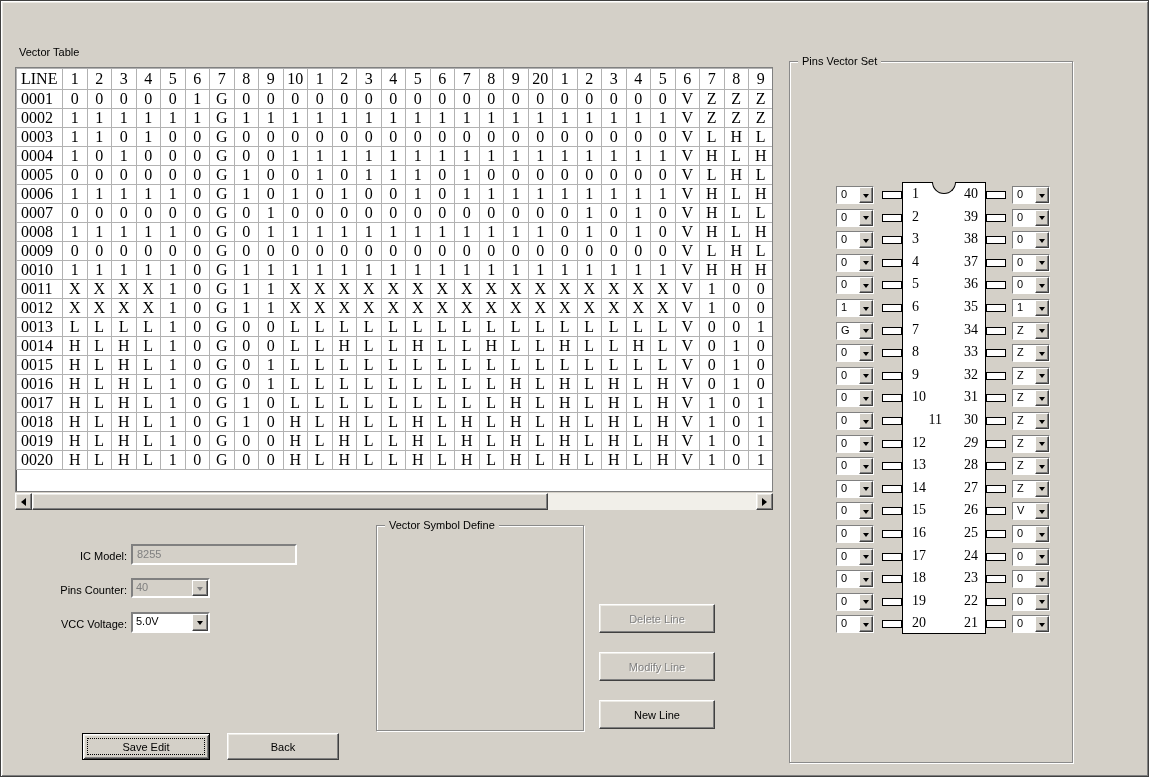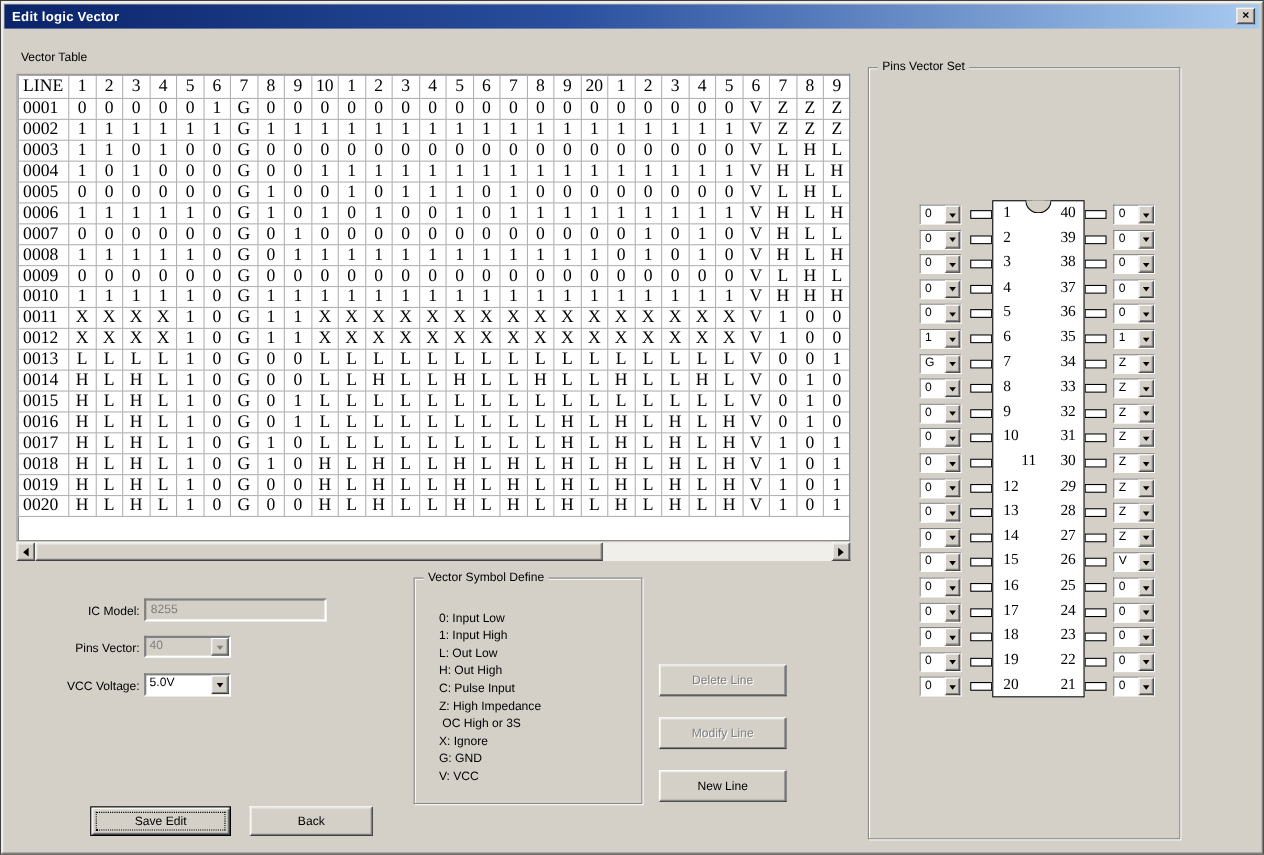--- a/index.html
+++ b/index.html
@@ -88,24 +88,20 @@
   .pcombo .cval { flex:1; font-size:11px; padding:1px 0 0 4px; overflow:hidden; }
   .pcombo .cbtn { width:14px; background:#D4D0C8; border:1px solid; border-color:#fff #404040 #404040 #fff;
     box-shadow: inset -1px -1px 0 #808080; display:flex; align-items:center; justify-content:center; flex:none; }
   .pcombo .cbtn::after { content:''; width:0; height:0; border:3px solid transparent; border-top:4px solid #000; transform:translateY(2px); }
 </style>
 </head>
 <body>
 
 <div class="window">
 
-  <div class="titlebar">
-    <span class="title-text">Edit logic Vector</span>
-    <div class="close-btn">×</div>
-  </div>
 
   <div class="label" style="left:18px; top:45px;">Vector Table</div>
 
   <div class="table-viewport">
     <table class="vt">
       <thead>
           <tr id="vt-header">
             <th class="line-col" style="width: 46px;">LINE</th>
             <th style="width: 24.5px;">1</th>
             <th style="width: 24.5px;">2</th>
@@ -789,35 +785,34 @@
       </div>
     <div class="sb-thumb"></div>
     <div class="sb-btn sb-right">
         <div class="tri-r"></div>
       </div>
   </div>
 
   <div class="label r" style="left:40px; top:549px; width:86px;">IC Model:</div>
   <div class="textbox" style="left:130px; top:543px; width:166px; height:21px;">8255</div>
 
-  <div class="label r" style="left:30px; top:583px; width:96px;">Pins Vector:</div>
+  <div class="label r" style="left:30px; top:583px; width:96px;">Pins Counter:</div>
   <div class="combo disabled" style="left:130px; top:577px; width:79px; height:20px;">
     <span class="cval">40</span>
     <span class="cbtn"></span>
   </div>
 
   <div class="label r" style="left:30px; top:617px; width:96px;">VCC Voltage:</div>
   <div class="combo" style="left:130px; top:611px; width:79px; height:21px;">
     <span class="cval">5.0V</span>
     <span class="cbtn"></span>
   </div>
 
   <div class="groupbox" id="symbol-group">
     <span class="group-label">Vector Symbol Define</span>
-    <div id="symbol-lines"><div>0: Input Low</div><div>1: Input High</div><div>L: Out Low</div><div>H: Out High</div><div>C: Pulse Input</div><div>Z: High Impedance</div><div> OC High or 3S</div><div>X: Ignore</div><div>G: GND</div><div>V: VCC</div></div>
   </div>
 
   <div class="btn disabled" id="delete-line">Delete Line</div>
   <div class="btn disabled" id="modify-line">Modify Line</div>
   <div class="btn" id="new-line">New Line</div>
   <div class="btn default-btn" id="save-edit">Save Edit</div>
   <div class="btn" id="back-btn">Back</div>
 
   <div class="groupbox" id="pins-group">
     <span class="group-label">Pins Vector Set</span>

